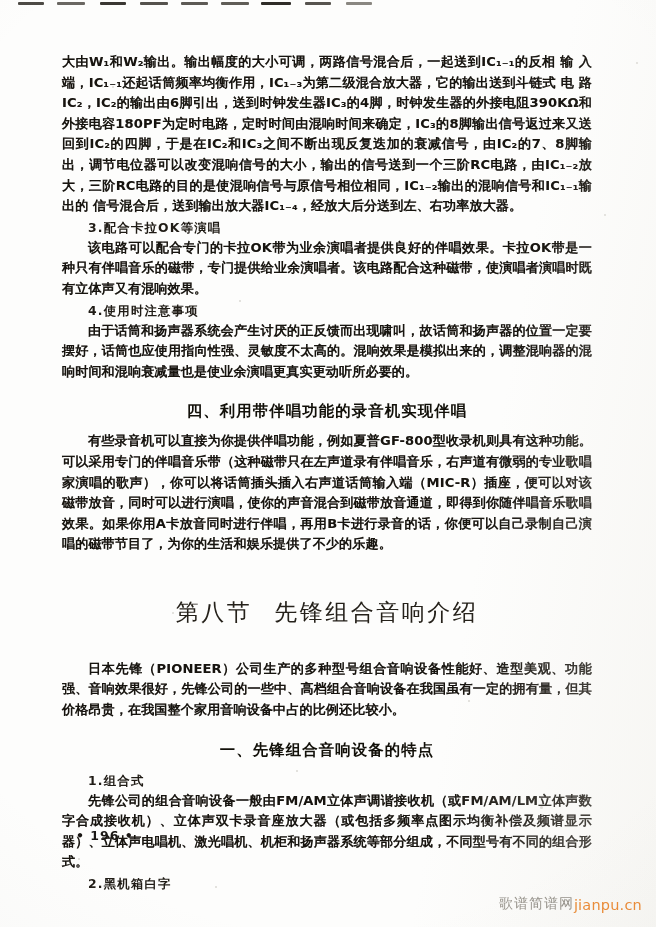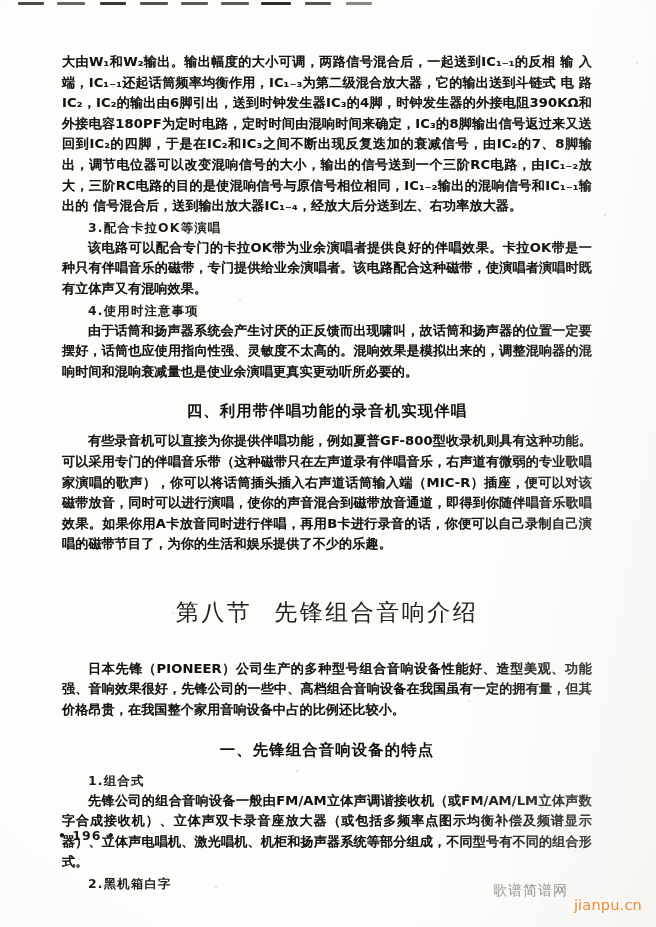--- a/index.html
+++ b/index.html
@@ -112,37 +112,36 @@
   .chapter-head .gap { display: inline-block; width: 22px; }
 
   .vspace-sm { height: 8px; }
   .vspace-md { height: 17px; }
   .vspace-lg { height: 30px; }
   .vspace-xl { height: 40px; }
 
   
   .page-number {
     position: absolute;
-    left: 58px;
+    left: 76px;
     top: 828px;
     font-size: 12.5px;
     font-weight: 700;
     letter-spacing: 1px;
     color: #1a1714;
     z-index: 6;
   }
 
   
   .watermark {
     position: absolute;
     right: 14px;
     bottom: 14px;
     display: flex;
-    align-items: flex-start;
-    gap: 6px;
+    align-items: flex-end;
     z-index: 7;
     opacity: .92;
   }
   .watermark .wm-cn {
     font-size: 14px;
     color: #8e8a82;
     letter-spacing: 1px;
     font-family: "DejaVu Sans", sans-serif;
   }
   .watermark .wm-en {

